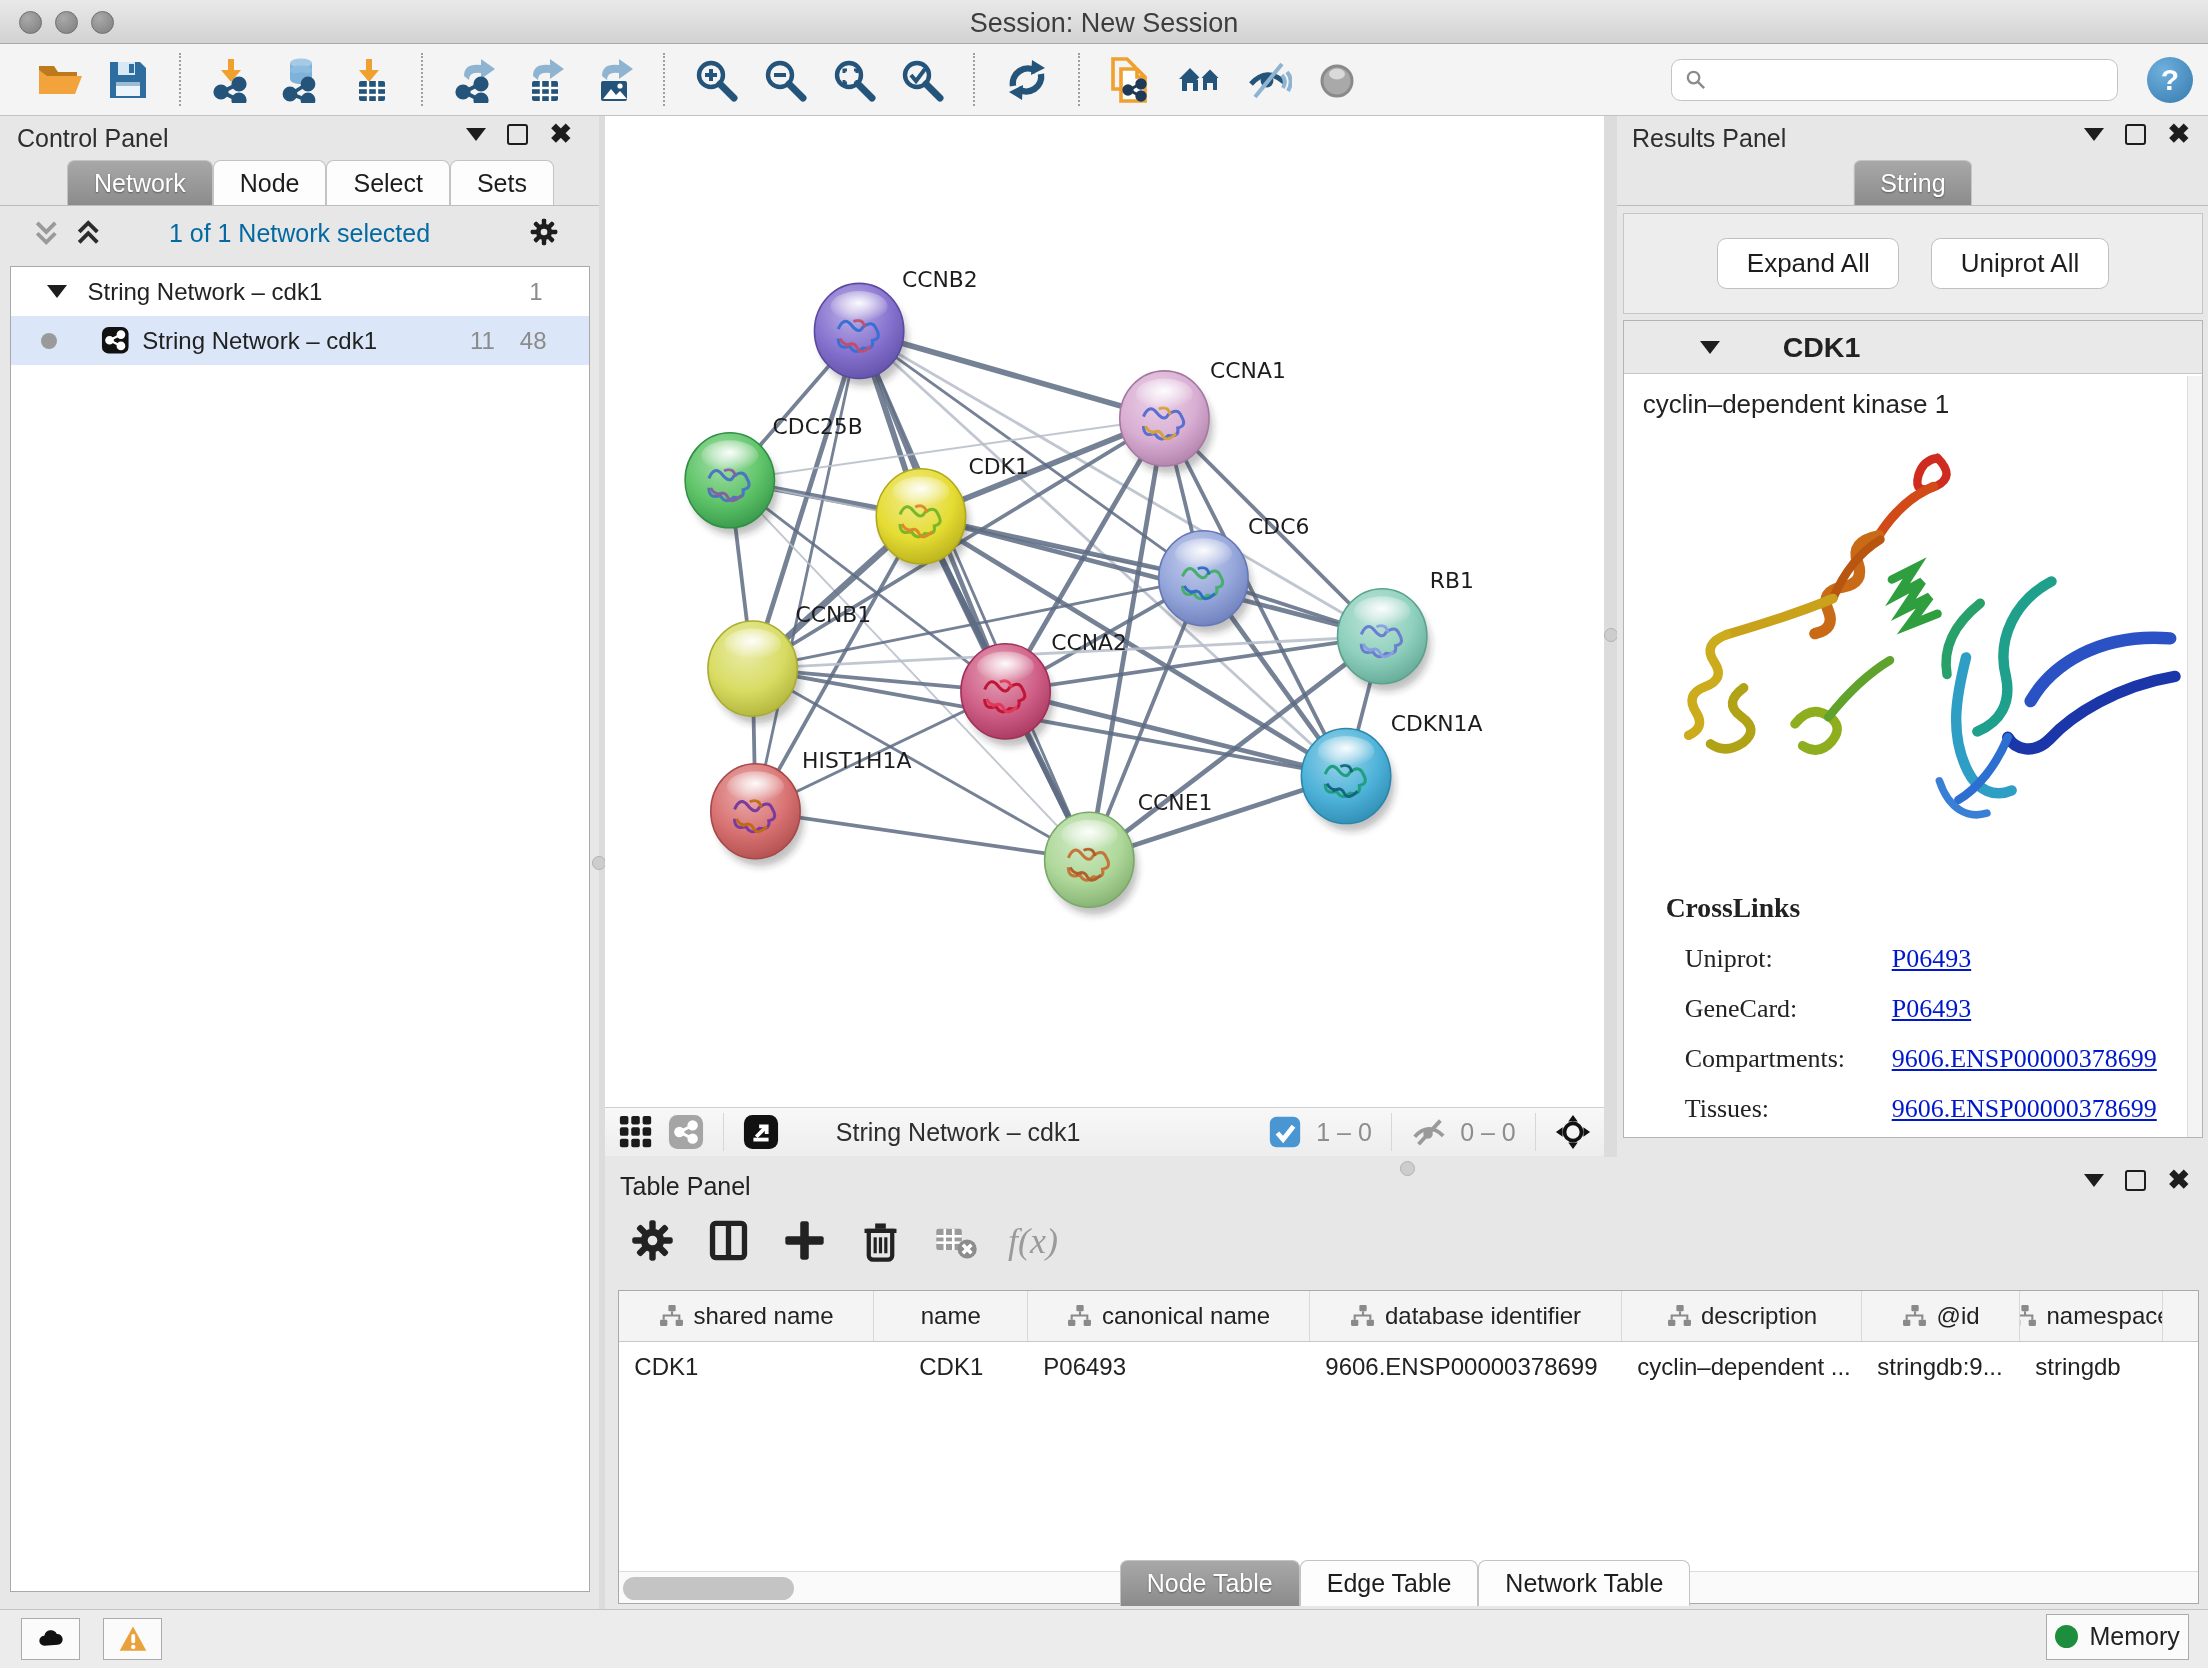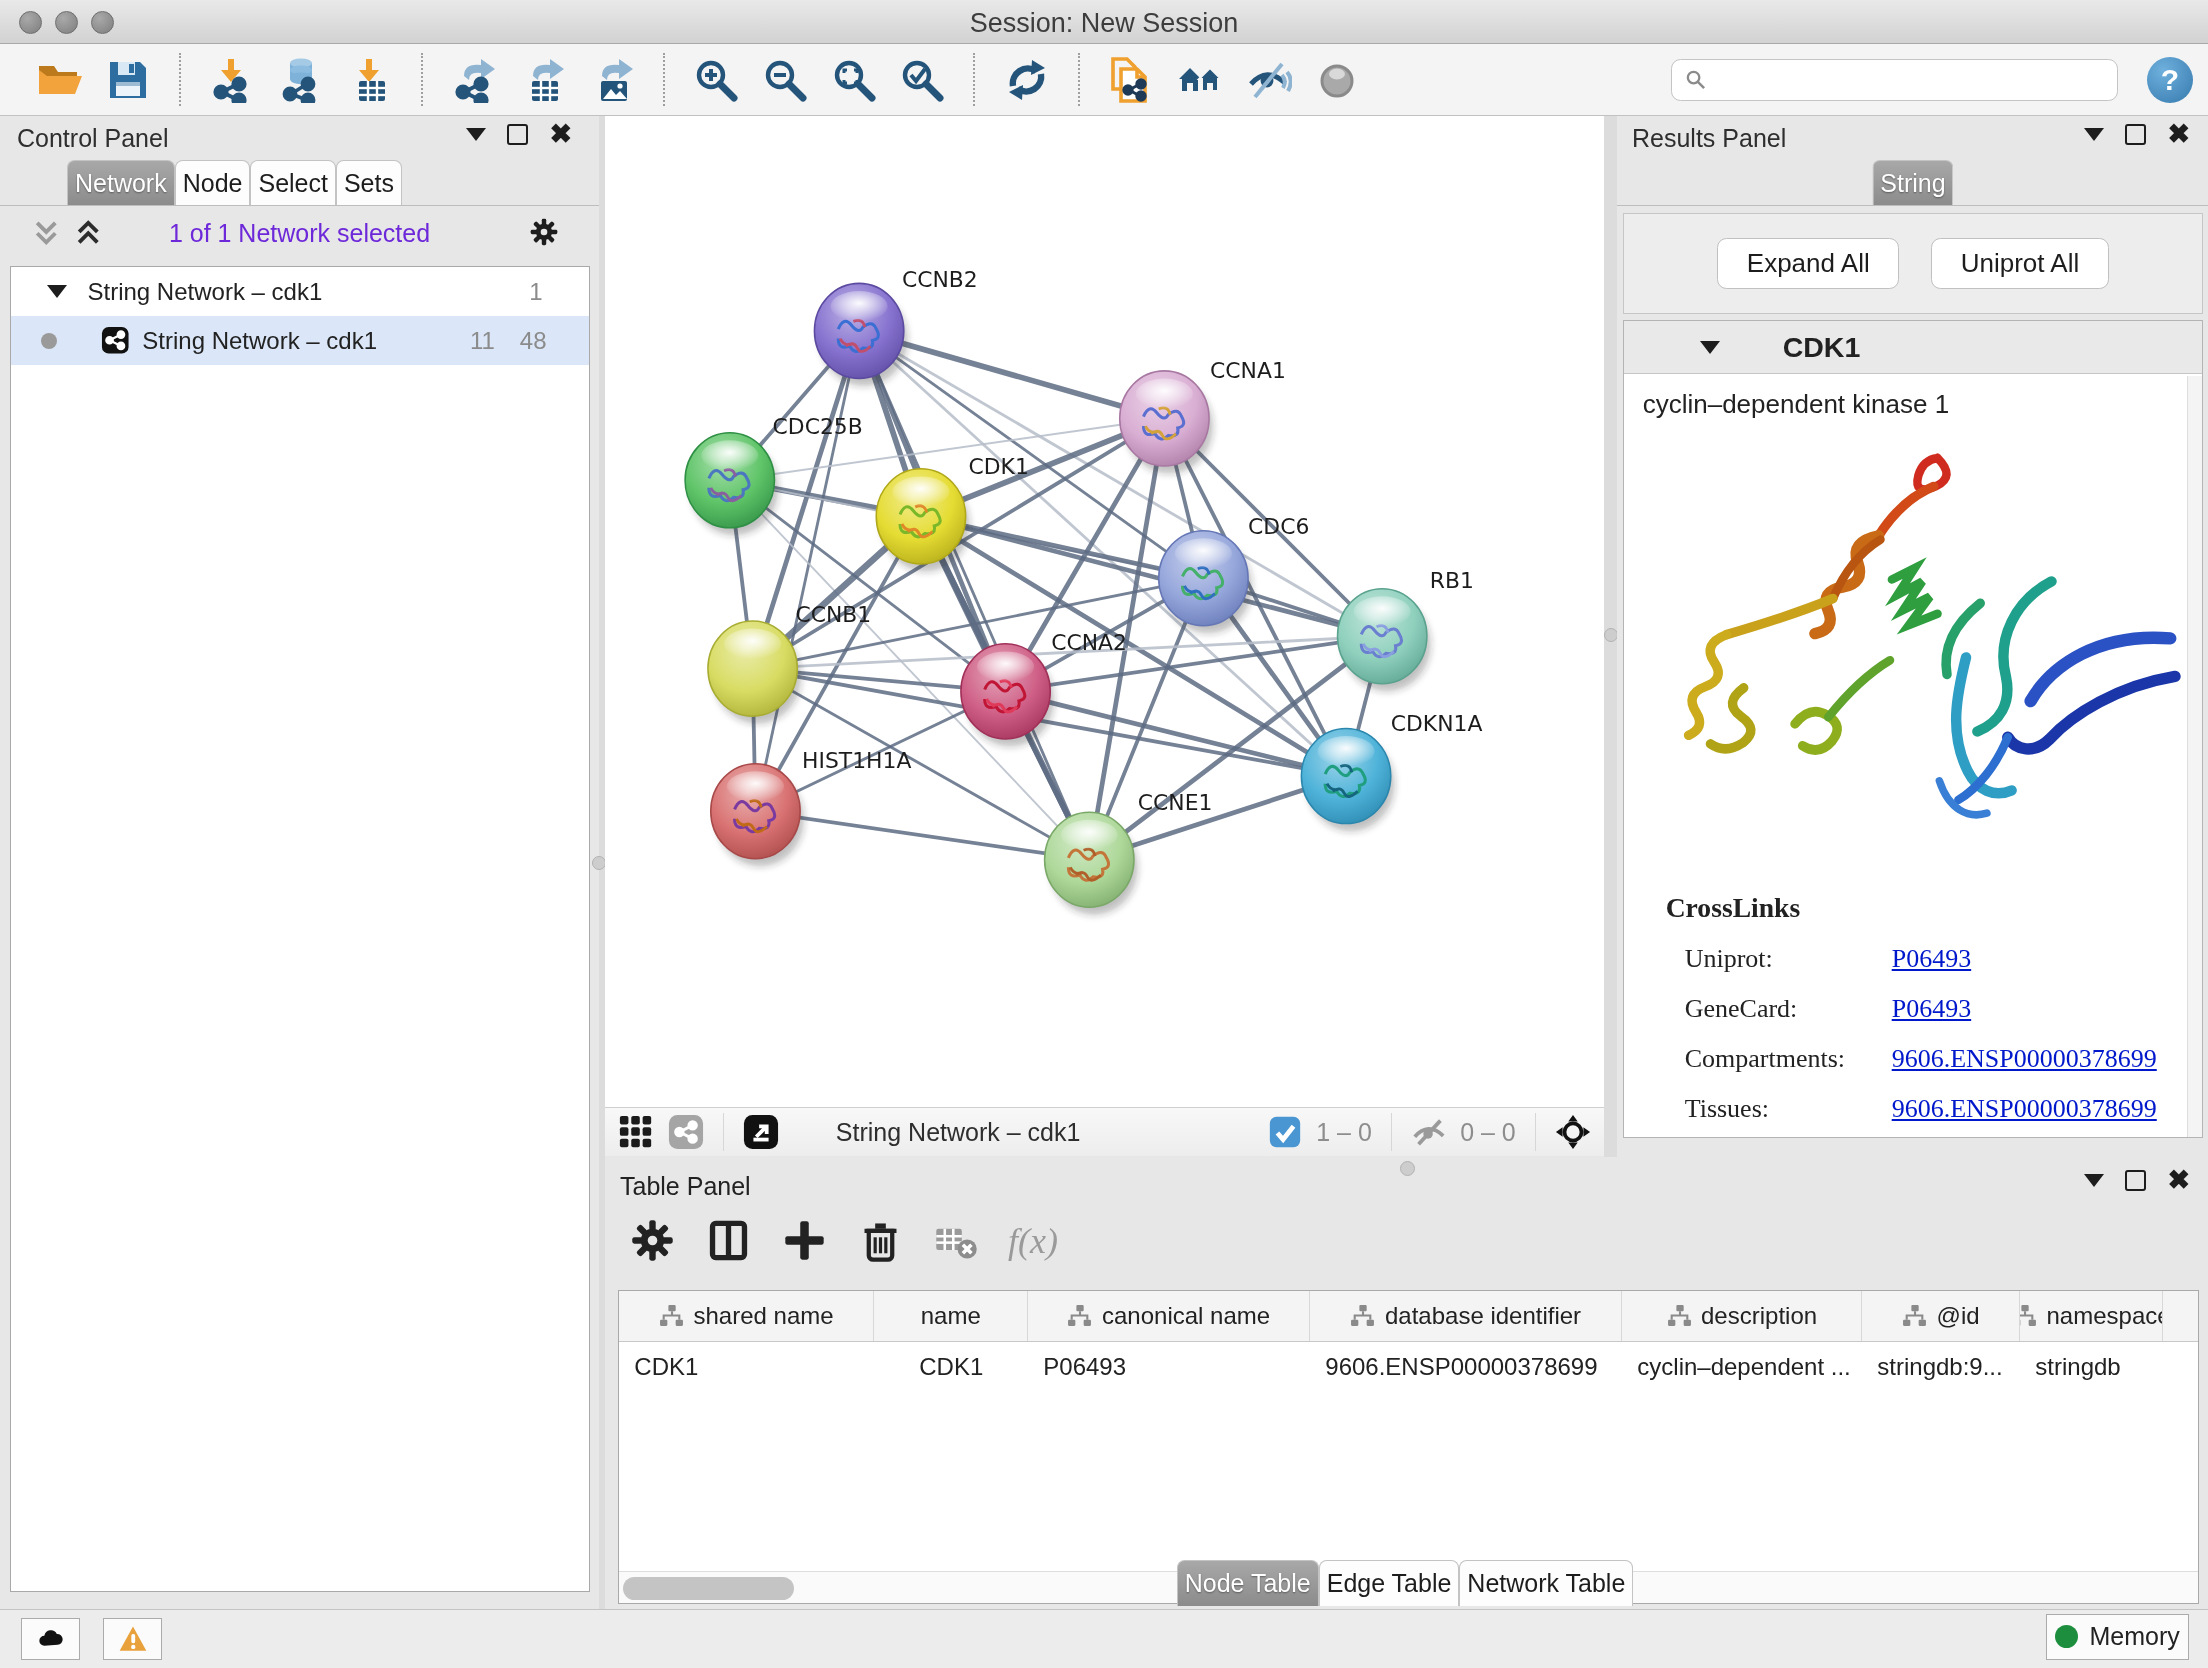--- a/index.html
+++ b/index.html
@@ -27,30 +27,30 @@
     color:#fff; font-size:30px; font-weight:bold; margin-left:21px; line-height:46px; text-align:center; }
 
   
   .phead { position:absolute; left:0; top:0; right:0; height:42px; }
   .ptitle { position:absolute; left:17px; top:7.6px; font-size:25px; color:#2e2e2e; }
   .pctrl { position:absolute; top:7.6px; display:flex; align-items:center; gap:21px; }
   .caret { width:0; height:0; border-left:10.5px solid transparent; border-right:10.5px solid transparent; border-top:13.3px solid #1d1d1d; }
   .floatbox { width:21px; height:21px; border:2.9px solid #1d1d1d; border-radius:2.9px; background:transparent; }
   .closex { font-size:27px; font-weight:bold; color:#1d1d1d; line-height:21px; }
 
-  .tab { height:46px; padding:0 7px; font-size:25px; border:1px solid #c3c3c3; border-bottom:none;
+  .tab { height:46px; padding:0 26px; font-size:25px; border:1px solid #c3c3c3; border-bottom:none;
     background:#fdfdfd; border-radius:7.6px 7.6px 0 0; color:#1d1d1d; }
   .tab.sel { background:linear-gradient(#a8a8a8,#8b8b8b); color:#fff; text-shadow:0 1px 1.9px rgba(0,0,0,.4); }
 
   
   #cp { position:absolute; left:0; top:116px; width:599px; height:1493px; background:#e7e7e7; }
   #cp-tabs { position:absolute; left:67px; top:44px; display:flex; }
   #cp-tabline { position:absolute; left:0; right:0; top:89px; border-bottom:1px solid #bdbdbd; }
   #cp-toolrow { position:absolute; left:0; top:91px; right:0; height:53px; display:flex; align-items:center; }
-  #cp-status { position:absolute; width:100%; text-align:center; font-size:25px; color:#6d28d9; }
+  #cp-status { position:absolute; width:100%; text-align:center; font-size:25px; color:#0369a1; }
   #cp-chevrons { position:absolute; left:32px; display:flex; gap:13.3px; z-index:2; }
   #cp-gear { position:absolute; right:38px; z-index:2; }
   #cp-tree { position:absolute; left:9.5px; right:9.5px; top:150px; bottom:17px; background:#fff; border:1.9px solid #a9a9a9; }
   .trow { position:relative; height:49px; display:flex; align-items:center; font-size:24px; }
   .trow.sel { background:#dbe7f8; }
   .tcount { color:#8b8b8b; }
 
   
   #canvas { position:absolute; left:605px; top:116px; width:999px; height:991px; background:#fff; }
   #canvasbar { position:absolute; left:605px; top:1107px; width:999px; height:49px; background:linear-gradient(#f8f8f8,#ededed);

